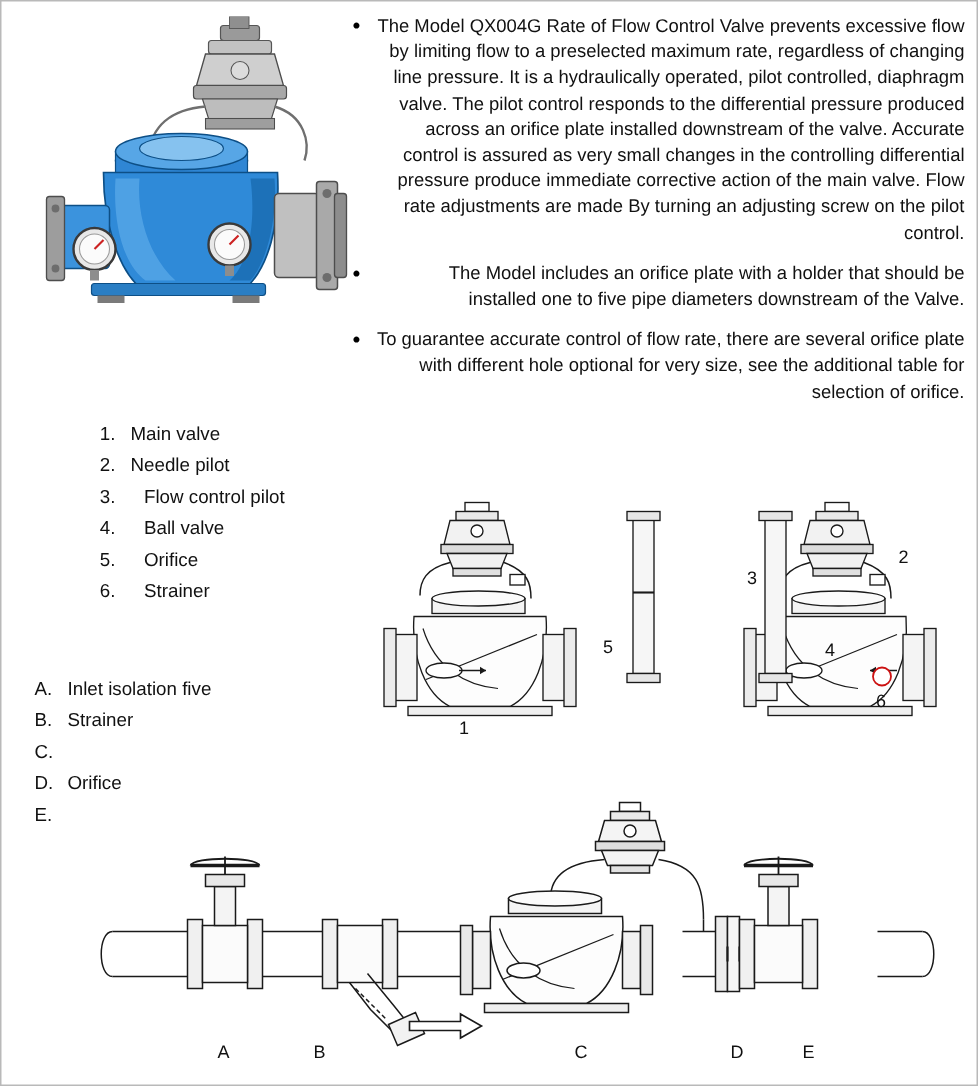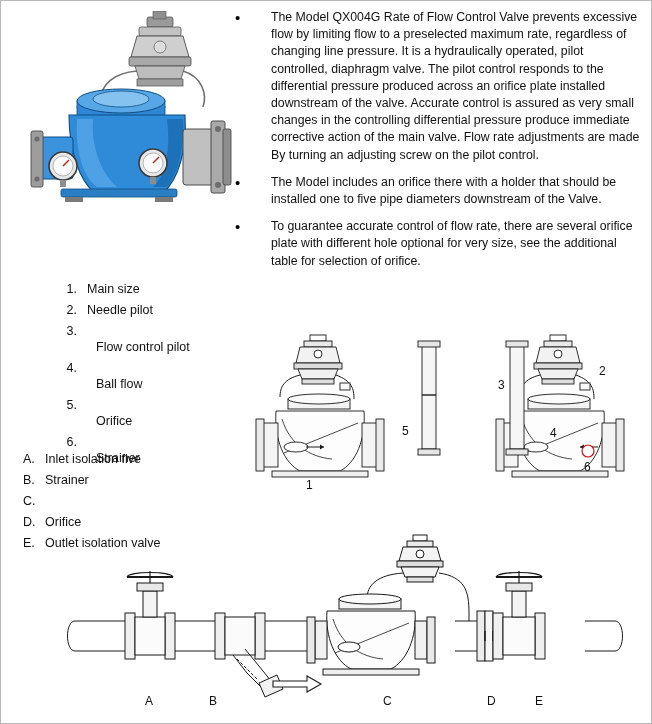--- a/index.html
+++ b/index.html
@@ -51,23 +51,22 @@
     flex: 0 0 16px;
     font-size: 15px;
     line-height: 17px;
     color: #000;
     text-align: left;
   }
   .bullet-text {
     flex: 1 1 auto;
     font-size: 12.3px;
     line-height: 17.2px;
-    text-align: left;
+    text-align: right;
     color: #111;
-    margin-left: 20px;
   }
 
   
   .numlist {
     position: absolute;
     left: 60px;
     top: 278px;
     width: 180px;
   }
   .numlist .li {
@@ -77,21 +76,21 @@
     color: #111;
   }
   .numlist .num {
     width: 26px;
     flex: 0 0 26px;
     text-align: right;
     padding-right: 10px;
     box-sizing: border-box;
   }
   .numlist .li.indent .num { width: 26px; }
-  .numlist .li.indent .lbl { padding-left: 9px; margin-top: 16px; }
+  .numlist .li.indent .lbl { padding-left: 9px; }
 
   
   .letterlist {
     position: absolute;
     left: 22px;
     top: 448px;
     width: 230px;
   }
   .letterlist .li {
     display: flex;
@@ -205,44 +204,44 @@
     </svg>
   </div>
 
   <div class="desc">
     <div class="bullet-row">
       <div class="bullet-dot">•</div>
       <div class="bullet-text">The Model QX004G Rate of Flow Control Valve prevents excessive flow by limiting flow to a preselected maximum rate, regardless of changing line pressure. It is a hydraulically operated, pilot controlled, diaphragm valve. The pilot control responds to the differential pressure produced across an orifice plate installed downstream of the valve. Accurate control is assured as very small changes in the controlling differential pressure produce immediate corrective action of the main valve. Flow rate adjustments are made By turning an adjusting screw on the pilot control.</div>
     </div>
     <div class="bullet-row">
       <div class="bullet-dot">•</div>
-      <div class="bullet-text">The Model includes an orifice there with a holder that should be installed one to five pipe diameters downstream of the Valve.</div>
+      <div class="bullet-text">The Model includes an orifice plate with a holder that should be installed one to five pipe diameters downstream of the Valve.</div>
     </div>
     <div class="bullet-row">
       <div class="bullet-dot">•</div>
       <div class="bullet-text">To guarantee accurate control of flow rate, there are several orifice plate with different hole optional for very size, see the additional table for selection of orifice.</div>
     </div>
   </div>
 
   <div class="numlist">
     <div class="li">
       <span class="num">1.</span>
-      <span class="lbl">Main size</span>
+      <span class="lbl">Main valve</span>
     </div>
     <div class="li">
       <span class="num">2.</span>
       <span class="lbl">Needle pilot</span>
     </div>
     <div class="li indent">
       <span class="num">3.</span>
       <span class="lbl">Flow control pilot</span>
     </div>
     <div class="li indent">
       <span class="num">4.</span>
-      <span class="lbl">Ball flow</span>
+      <span class="lbl">Ball valve</span>
     </div>
     <div class="li indent">
       <span class="num">5.</span>
       <span class="lbl">Orifice</span>
     </div>
     <div class="li indent">
       <span class="num">6.</span>
       <span class="lbl">Strainer</span>
     </div>
   </div>
@@ -258,21 +257,20 @@
     </div>
     <div class="li">
       <span class="ltr">C.</span>
     </div>
     <div class="li">
       <span class="ltr">D.</span>
       <span class="lbl">Orifice</span>
     </div>
     <div class="li">
       <span class="ltr">E.</span>
-      <span class="lbl">Outlet isolation valve</span>
     </div>
   </div>
 
   <div class="drawing-pair">
     <svg width="390" height="185" viewBox="0 0 390 185" xmlns="http://www.w3.org/2000/svg">
 
       <g stroke="#1a1a1a" fill="none" stroke-width="0.9">
 
         <g>
           <rect x="56" y="12" width="16" height="6" fill="#fff"></rect>

